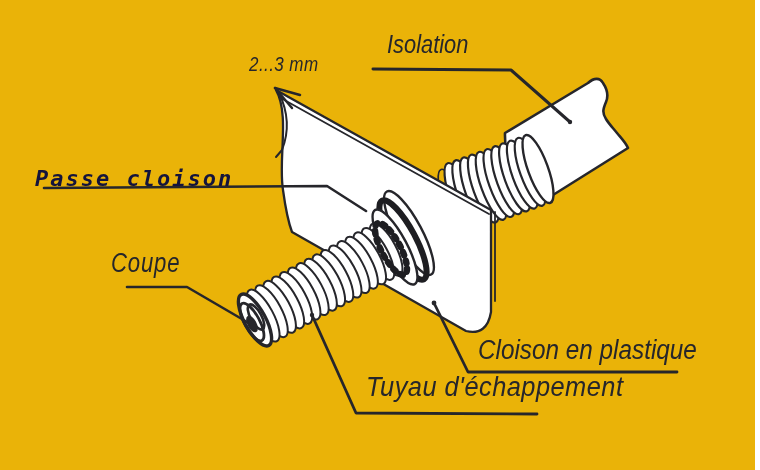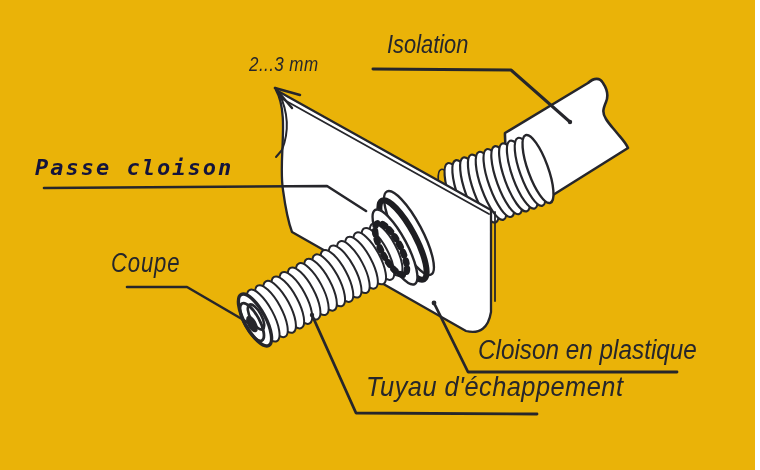--- a/index.html
+++ b/index.html
@@ -12,21 +12,21 @@
     position:absolute;font-family:"Liberation Sans",sans-serif;
     font-style:italic;color:#26262b;white-space:nowrap;
     transform-origin:left top;line-height:1;
   }
   .lbl-dim{left:249px;top:54px;font-size:20px;transform:scaleX(.85);letter-spacing:.5px;}
   .lbl-isolation{left:387px;top:31px;font-size:26px;transform:scaleX(.84);}
   .lbl-coupe{left:111px;top:250px;font-size:27px;transform:scaleX(.82);letter-spacing:1px;}
   .lbl-cloison{left:478px;top:337px;font-size:27px;transform:scaleX(.9);}
   .lbl-tuyau{left:366px;top:374px;font-size:27px;transform:scaleX(.94);letter-spacing:.5px;}
   .lbl-passe{
-    left:35px;top:157px;font-size:22px;font-weight:600;letter-spacing:2px;
+    left:35px;top:168px;font-size:22px;font-weight:600;letter-spacing:2px;
     font-family:"DejaVu Sans Mono",monospace;font-style:italic;color:#14143c;
     transform:none;
   }
 </style>
 </head>
 <body>
 
 <div id="stage">
 
   <svg width="760" height="470" viewBox="0 0 760 470">

